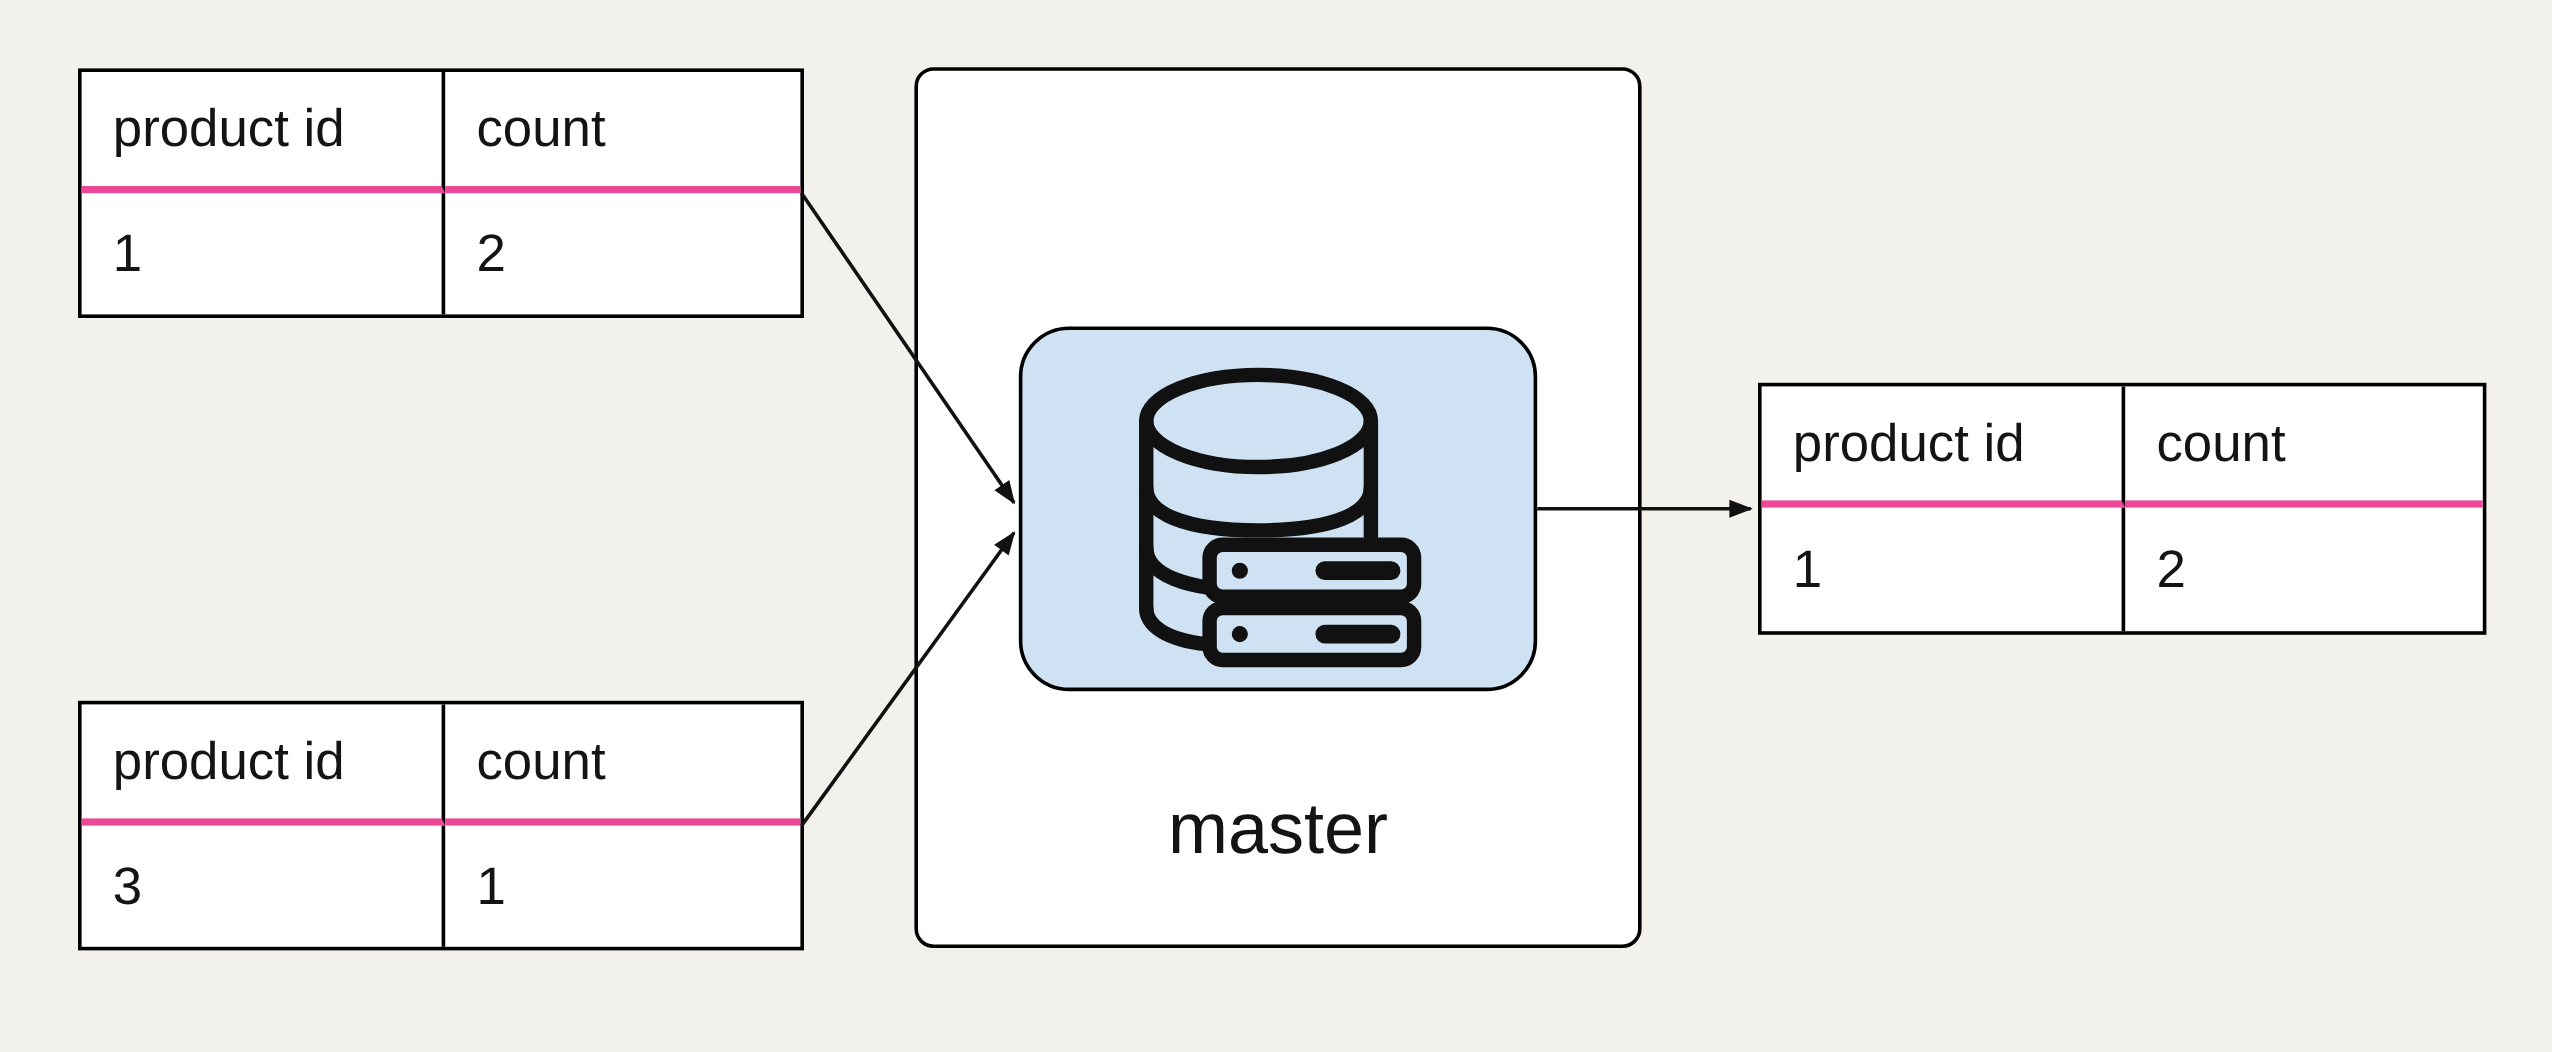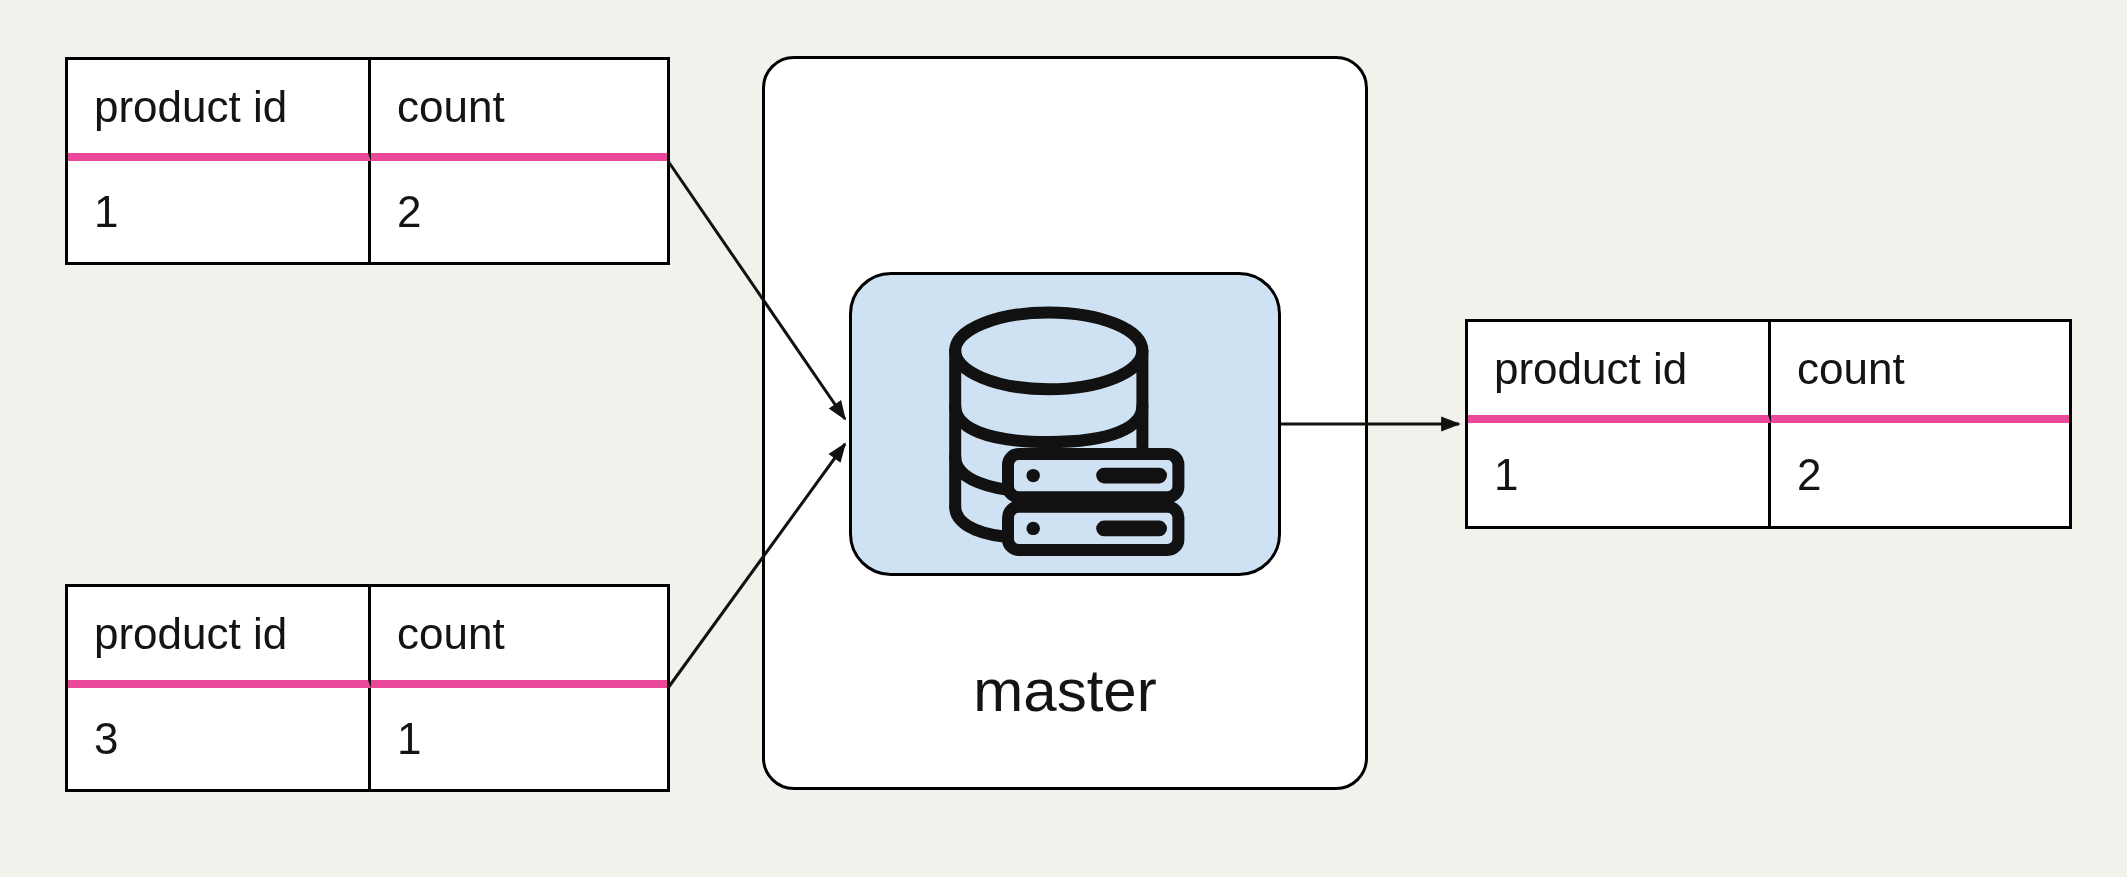--- a/index.html
+++ b/index.html
@@ -27,34 +27,34 @@
     display: flex;
     align-items: center;
     padding-left: 26px;
     font-size: 44px;
     line-height: 1;
     box-sizing: border-box;
     white-space: nowrap;
     overflow: hidden;
   }
   .cell.c1 { border-right: 3px solid #000000; }
-  .cell.r1 { border-bottom: 8px solid #ec4899; }
+  .cell.r1 { border-bottom: 6px solid #ec4899; }
 
   #table-input-1 { left: 65px;   top: 57px;  width: 605px; height: 208px; }
   #table-input-2 { left: 65px;   top: 584px; width: 605px; height: 208px; }
   #table-output  { left: 1465px; top: 319px; width: 607px; height: 210px; }
 
   
   .master-box {
     position: absolute;
     left: 762px; top: 56px;
     width: 606px; height: 734px;
     background: #ffffff;
     border: 3px solid #000000;
-    border-radius: 32px;
+    border-radius: 16px;
     box-sizing: border-box;
   }
   .icon-tile {
     position: absolute;
     left: 84px; top: 213px;
     width: 432px; height: 304px;
     background: #cfe2f3;
     border: 3px solid #000000;
     border-radius: 42px;
     box-sizing: border-box;

